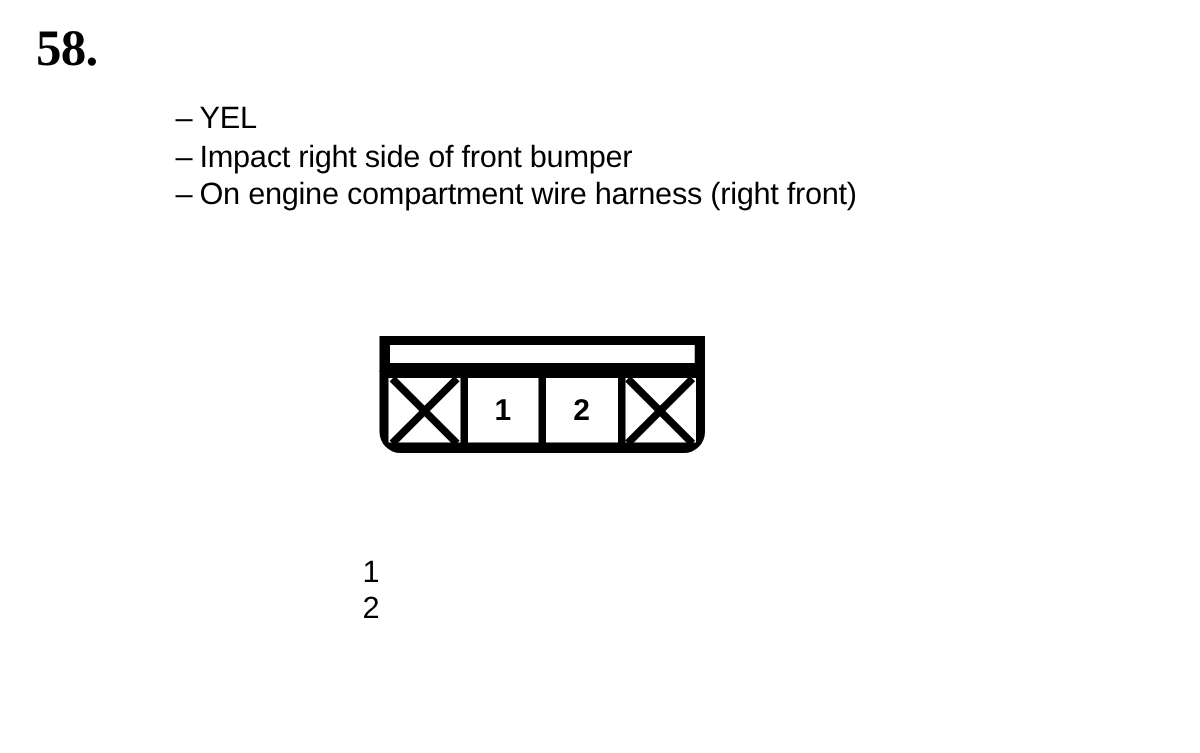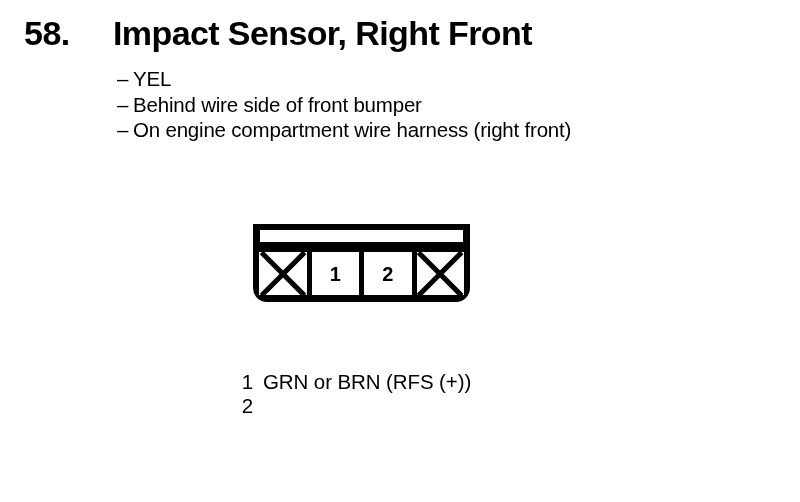--- a/index.html
+++ b/index.html
@@ -18,20 +18,21 @@
   }
 
   
   .title-row {
     position: absolute;
     left: 24px;
     top: 14px;
     display: flex;
     align-items: baseline;
     white-space: nowrap;
+    font-family: Liberation Serif, serif;
   }
   .title-number {
     font-size: 34px;
     font-weight: bold;
     letter-spacing: -0.5px;
     width: 89px;
   }
   .title-text {
     font-size: 34px;
     font-weight: bold;
@@ -152,31 +153,30 @@
     flex: 0 0 16px;
     text-align: right;
     margin-right: 10px;
   }
 </style>
 </head>
 <body>
 
 <div class="title-row">
   <span class="title-number">58.</span>
-  <span class="title-text">Impact Sensor, Right Front</span>
 </div>
 
 <div class="bullet-list">
   <div class="bullet-item">
     <span class="bullet-dash">–</span>
     <span>YEL</span>
   </div>
   <div class="bullet-item">
     <span class="bullet-dash">–</span>
-    <span>Behind wire side of front bumper</span>
+    <span>Impact right side of front bumper</span>
   </div>
   <div class="bullet-item">
     <span class="bullet-dash">–</span>
     <span>On engine compartment wire harness (right front)</span>
   </div>
 </div>
 
 <div class="connector">
   <div class="conn-topbar">
     <div class="conn-topbar-inner"></div>
@@ -193,18 +193,17 @@
     </div>
     <div class="conn-cell blank">
       <span class="conn-cell-num"></span>
     </div>
   </div>
 </div>
 
 <div class="legend">
   <div class="legend-row">
     <span class="legend-num">1</span>
-    <span>GRN or BRN (RFS (+))</span>
   </div>
   <div class="legend-row">
     <span class="legend-num">2</span>
   </div>
 </div>
 
 </body></html>

